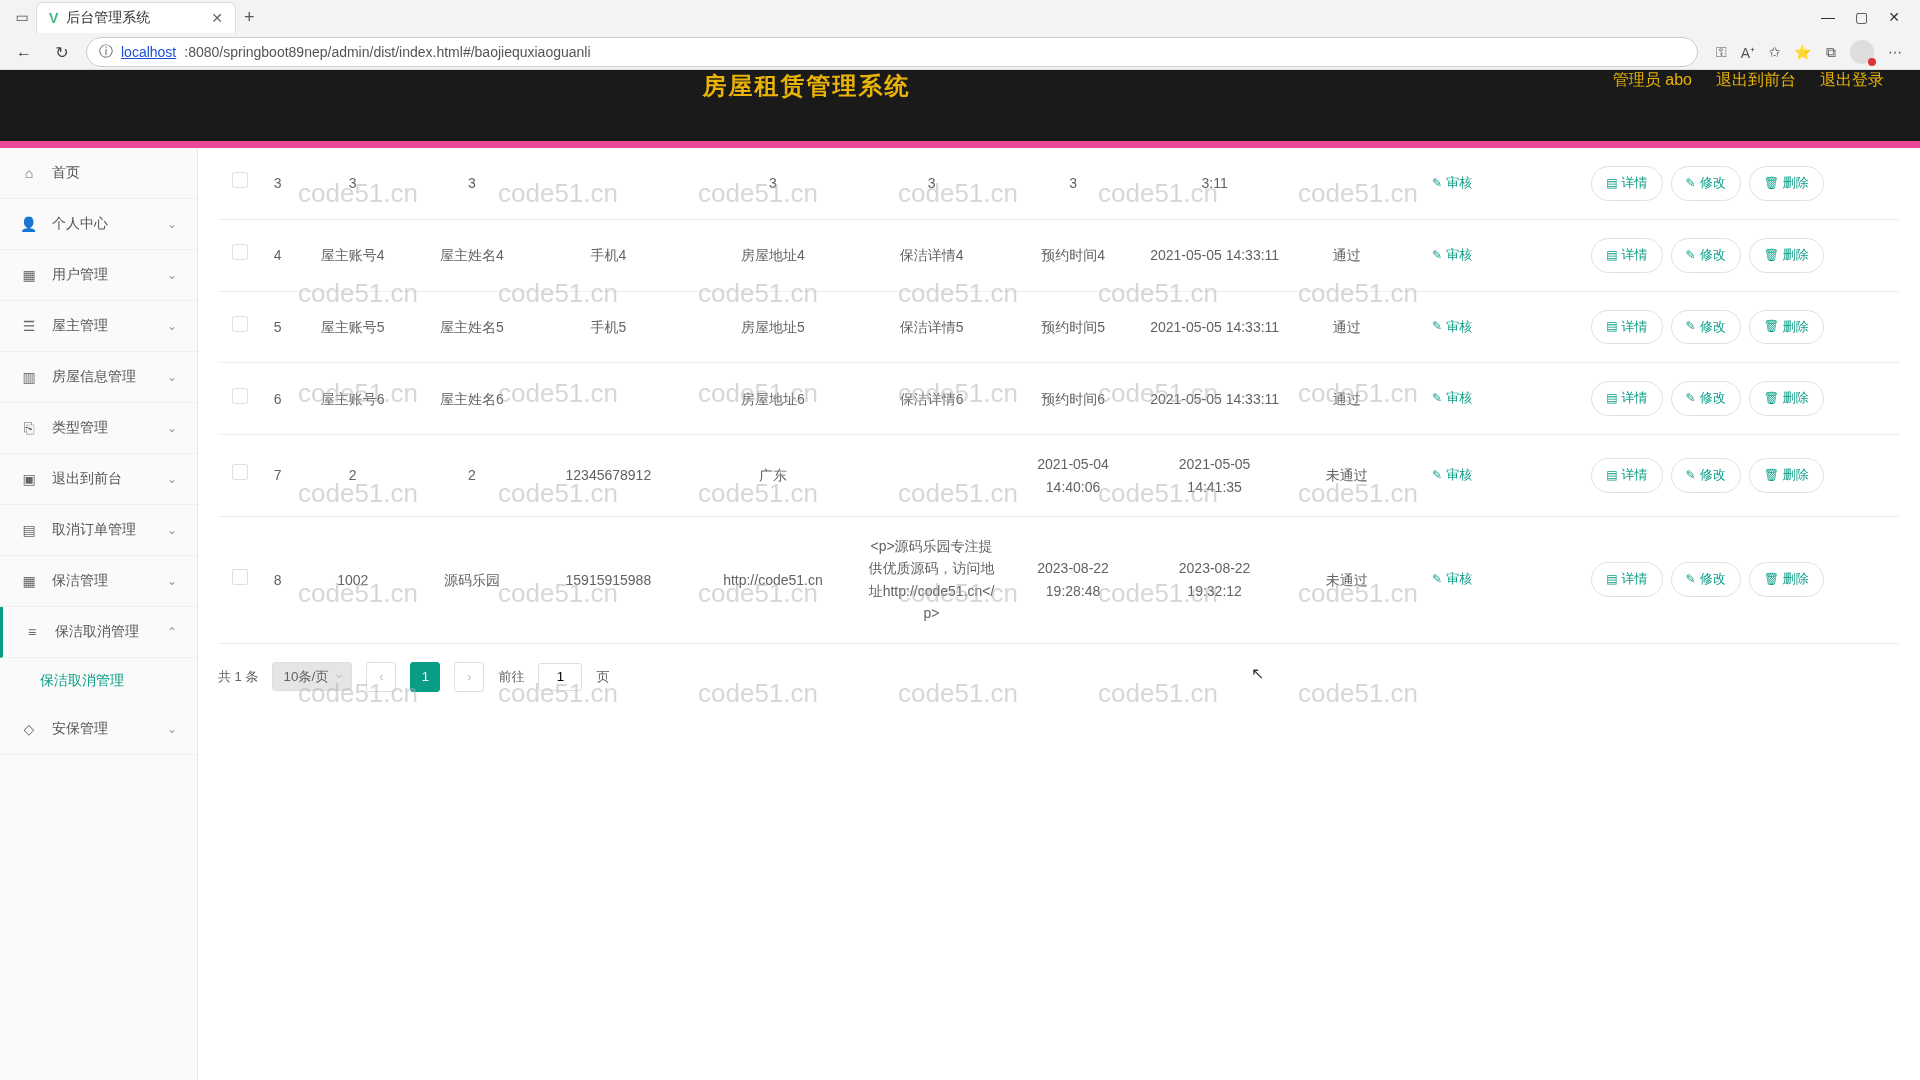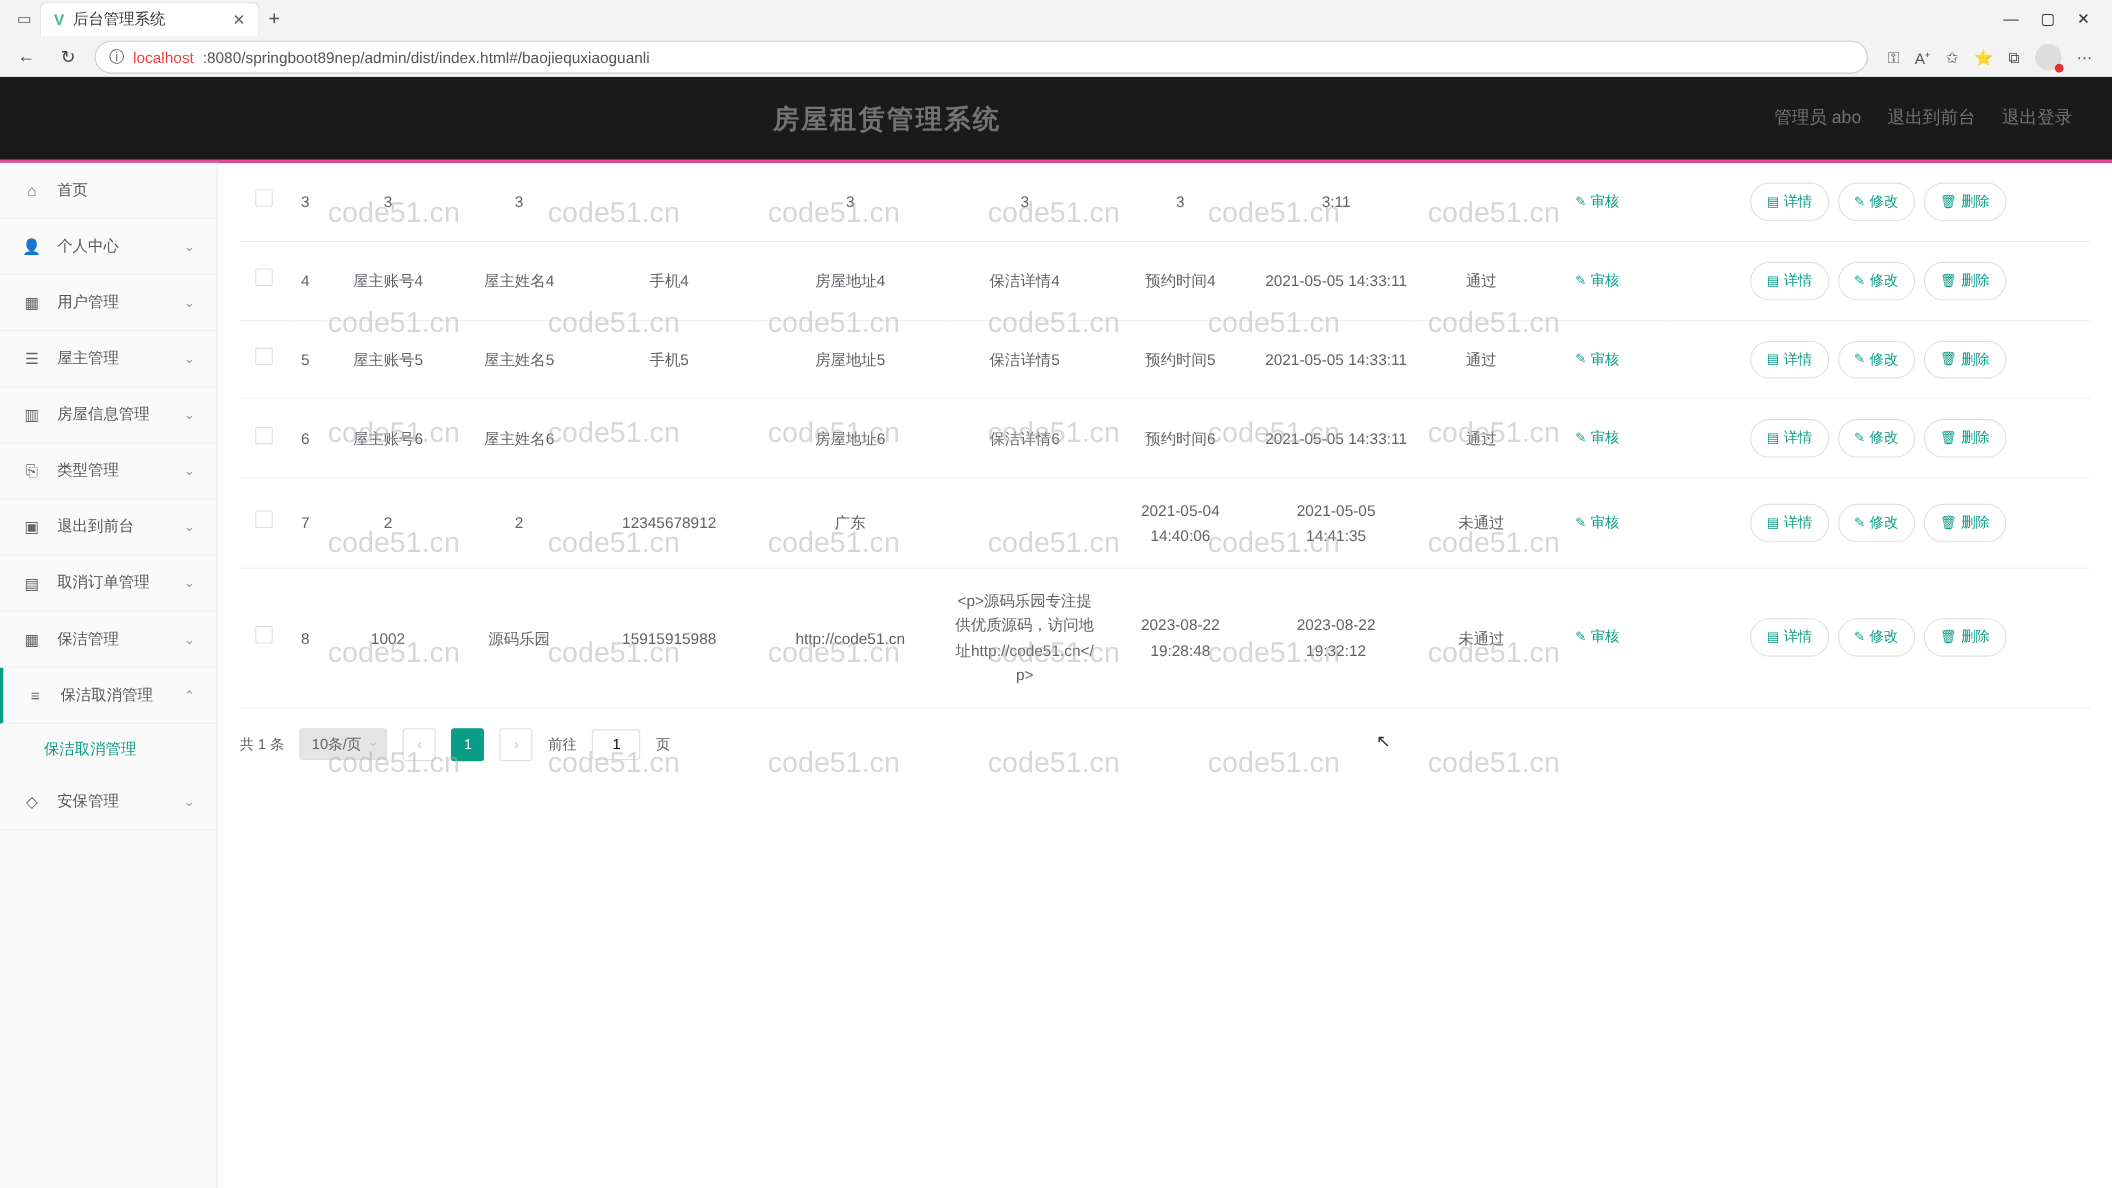--- a/index.html
+++ b/index.html
@@ -10,27 +10,27 @@
 .tab-bar { display: flex; align-items: center; height: 34px; padding: 0 8px; }
 .tab-ctrl { width: 28px; height: 28px; display: flex; align-items: center; justify-content: center; color: #555; }
 .tab { display: flex; align-items: center; gap: 8px; background: #fff; padding: 6px 12px; border-radius: 6px 6px 0 0; min-width: 200px; border: 1px solid #ddd; border-bottom: none; }
 .tab .favicon { color: #41b883; font-weight: bold; }
 .tab .close { margin-left: auto; color: #666; }
 .new-tab { margin-left: 8px; font-size: 18px; color: #555; }
 .win-ctrls { margin-left: auto; display: flex; gap: 20px; padding-right: 12px; color: #333; font-size: 14px; }
 .addr-bar { display: flex; align-items: center; height: 36px; padding: 0 10px; gap: 10px; }
 .nav-btn { width: 28px; height: 28px; display: flex; align-items: center; justify-content: center; color: #444; font-size: 16px; }
 .url-box { flex: 1; display: flex; align-items: center; gap: 8px; background: #fff; border: 1px solid #ccc; border-radius: 16px; padding: 4px 12px; height: 30px; color: #555; }
-.url-box .host { color: #ef4444; }
+.url-box .host { color: #1d4ed8; text-decoration: underline; }
 .toolbar-icons { display: flex; gap: 14px; align-items: center; color: #555; padding: 0 8px; }
 .avatar { width: 24px; height: 24px; border-radius: 50%; background: #ddd; position: relative; }
 .avatar::after { content: ''; position: absolute; right: -2px; bottom: -2px; width: 8px; height: 8px; background: #d33; border-radius: 50%; }
 
 
-.app-header { height: 78px; background: #1a1a1a; border-bottom: 3px solid #ec4899; display: flex; align-items: center; color: #737373; }
+.app-header { height: 78px; background: #1a1a1a; border-bottom: 7px solid #ec4899; display: flex; align-items: flex-start; color: #eab308; }
 .app-title { flex: 1; text-align: center; font-size: 24px; font-weight: bold; letter-spacing: 2px; }
 .header-right { display: flex; gap: 24px; padding-right: 36px; font-size: 16px; }
 
 
 .app-body { display: flex; height: calc(1080px - 70px - 78px); position: relative; }
 
 
 .sidebar { width: 198px; background: #fafafa; border-right: 1px solid #e8e8e8; overflow-y: auto; }
 .side-item { display: flex; align-items: center; padding: 16px 20px; color: #555; gap: 14px; position: relative; border-bottom: 1px solid #f0f0f0; cursor: pointer; }
 .side-item.active-parent { border-left: 3px solid #0a9d86; }

